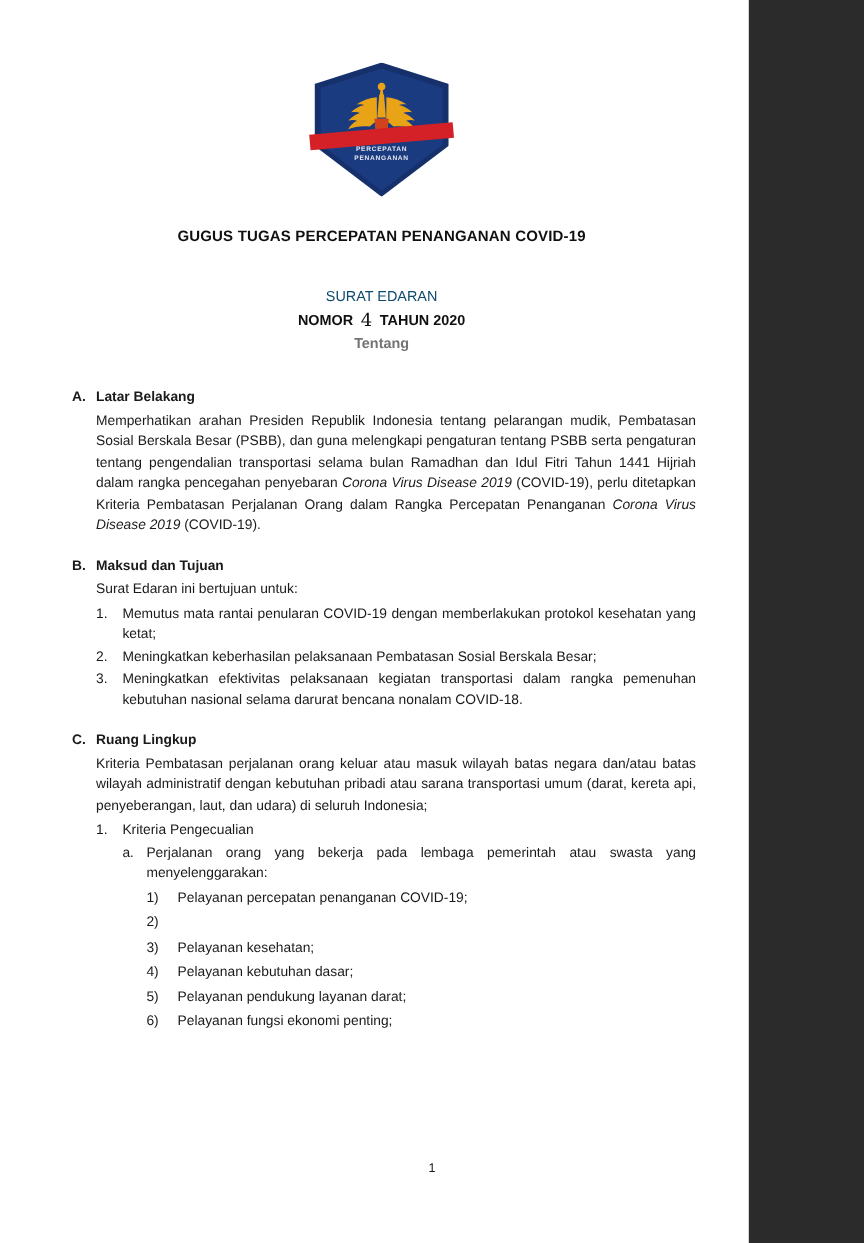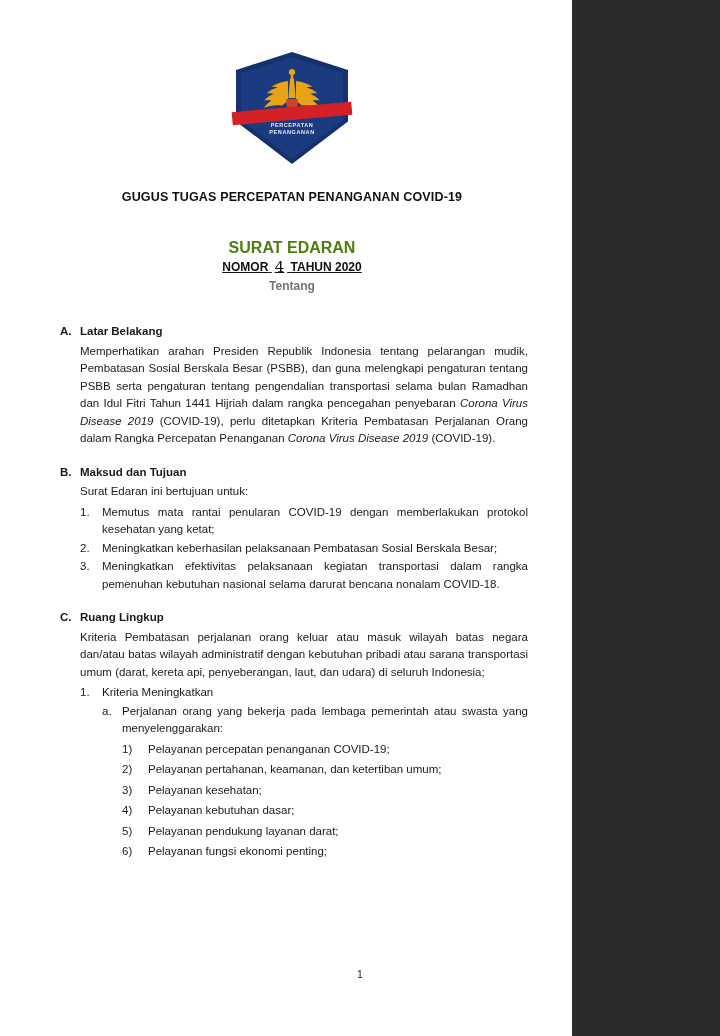--- a/index.html
+++ b/index.html
@@ -8,21 +8,21 @@
     background: #2b2b2b;
   }
   body {
     width: 720px;
     height: 1036px;
     overflow: hidden;
     font-family: "Liberation Sans", sans-serif;
   }
   #page {
     position: relative;
-    width: 572px;
+    width: 624px;
     height: 1036px;
     background: #ffffff;
     box-sizing: border-box;
     padding: 34px 44px 0 56px;
   }
   
   .logo-wrap {
     display: flex;
     justify-content: center;
     align-items: flex-start;
@@ -81,35 +81,34 @@
   }
   h1.org {
     font-size: 12.5px;
     font-weight: bold;
     letter-spacing: 0.15px;
     color: #101010;
     margin: 0 0 34px 0;
     text-align: center;
   }
   .doc-title {
-    font-size: 16px;
-    font-weight: bold;
-    color: #4d7c0f;
+    font-size: 12px;
+    font-weight: normal;
+    color: #0c4a6e;
     text-align: center;
     line-height: 19px;
     margin: 0;
   }
   .nomor-line {
     font-size: 12px;
     font-weight: bold;
     color: #101010;
     text-align: center;
     line-height: 19px;
     margin: 0;
-    text-decoration: underline;
   }
   .handwrite {
     font-family: "DejaVu Serif", serif;
     font-weight: normal;
     font-size: 15px;
     position: relative;
     top: 1px;
     padding: 0 3px;
   }
   .tentang {
@@ -276,37 +275,36 @@
     <div class="sec">
       <div class="sec-letter">C.</div>
       <div class="sec-title">Ruang Lingkup</div>
     </div>
     <div class="sec-body">
       <p class="blk">Kriteria Pembatasan perjalanan orang keluar atau masuk wilayah batas negara dan/atau batas wilayah administratif dengan kebutuhan pribadi atau sarana transportasi umum (darat, kereta api, penyeberangan, laut, dan udara) di seluruh Indonesia;</p>
 
       <ol class="num">
         <li>
           <div class="mk">1.</div>
-          <div class="tx">Kriteria Meningkatkan</div>
+          <div class="tx">Kriteria Pengecualian</div>
         </li>
       </ol>
 
       <div class="sub-a indent-1">
         <div class="mk">a.</div>
         <div class="tx">Perjalanan orang yang bekerja pada lembaga pemerintah atau swasta yang menyelenggarakan:</div>
       </div>
 
       <ol class="paren indent-1" style="margin-left:42px">
         <li>
           <div class="mk">1)</div>
           <div class="tx">Pelayanan percepatan penanganan COVID-19;</div>
         </li>
         <li>
           <div class="mk">2)</div>
-          <div class="tx">Pelayanan pertahanan, keamanan, dan ketertiban umum;</div>
         </li>
         <li>
           <div class="mk">3)</div>
           <div class="tx">Pelayanan kesehatan;</div>
         </li>
         <li>
           <div class="mk">4)</div>
           <div class="tx">Pelayanan kebutuhan dasar;</div>
         </li>
         <li>

